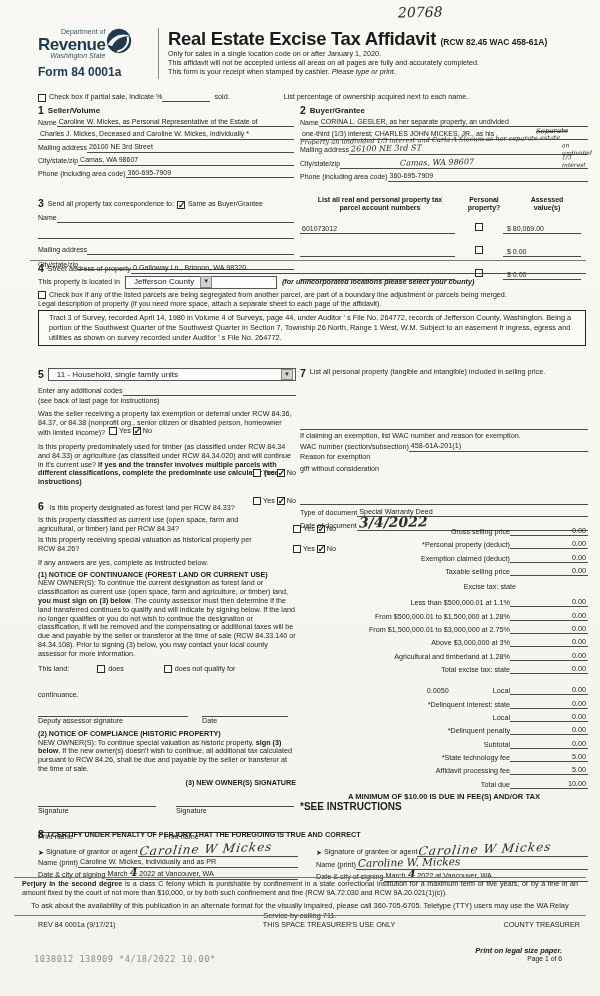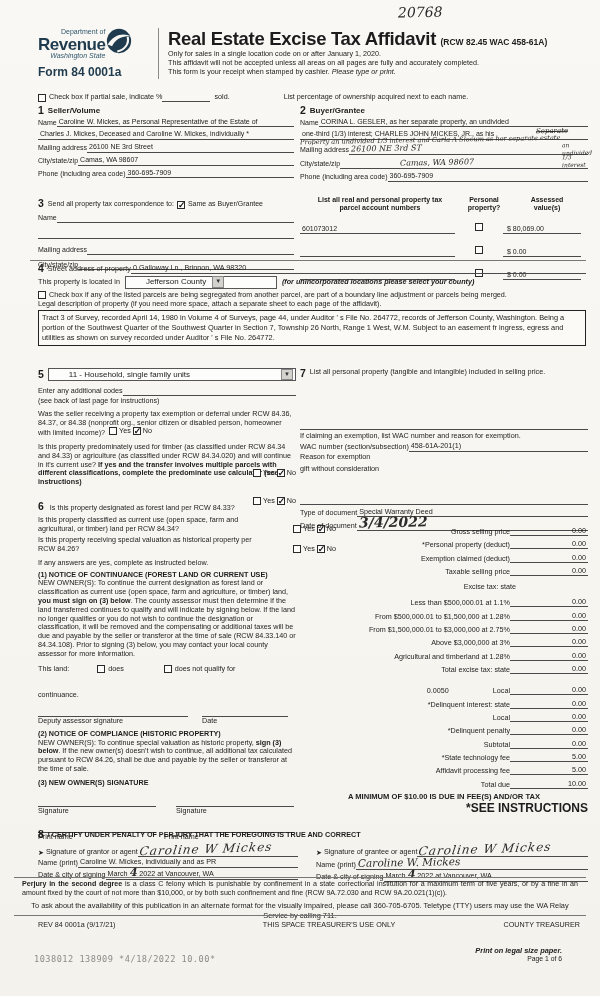--- a/index.html
+++ b/index.html
@@ -15,32 +15,32 @@
   .lbl{white-space:nowrap}
   .fill{flex:1;border-bottom:1px solid #4a4a4a;min-height:9px;padding:0 2px;white-space:nowrap}
   .ul{display:inline-block;border-bottom:1px solid #4a4a4a;height:9px}
   .secnum{font-weight:bold;font-size:10.5px;margin-right:4px;line-height:1}
   .sectitle{font-weight:bold;font-size:8px}
   .cb{display:inline-block;width:8px;height:8px;border:1px solid #2a2a2a;background:#fdfdfb;
       vertical-align:-1px;position:relative;flex:none}
   .cb.checked::after{content:"✓";position:absolute;left:0;top:-2px;font-size:9px;font-weight:bold;color:#111}
   .yn{white-space:nowrap;display:inline-flex;gap:2px;font-size:7.2px}
   .dd{display:inline-flex;align-items:center;border:1px solid #555;background:#fdfdfb;height:13px;
-      padding:0 2px 0 20px;font-size:8px;position:relative}
+      padding:0 2px 0 8px;font-size:8px;position:relative}
   .dd::after{content:"▼";font-size:6px;color:#333;background:#d4d2cc;border:1px solid #888;
       padding:1px 2px;margin-left:6px}
   .hw{font-family:"DejaVu Serif",serif;font-style:italic;color:#2b2b2b;transform:rotate(-1deg);display:inline-block}
   .sig{font-size:12px;letter-spacing:1px;transform:skewX(-10deg) rotate(-2deg)}
   .hr{position:absolute;left:30px;right:14px;border-top:1px solid #777}
   .frow{display:flex;justify-content:flex-end;align-items:flex-end;margin-bottom:3.4px;font-size:7.2px}
   .flab{white-space:nowrap}
   .fline{flex:0 0 36px;border-bottom:1px solid #4a4a4a;height:8px}
   .fval{flex:0 0 42px;text-align:right;border-bottom:1px solid #4a4a4a;padding-right:2px}
   .fpre{margin-right:44px}
-  .legalbox{border:1px solid #222;padding:2px 3px;font-size:7.4px;line-height:1.35;background:#fbfaf6}
+  .legalbox{border:1px solid #222;padding:2px 10px;font-size:7.4px;line-height:1.35;background:#fbfaf6}
   .colhead{font-weight:bold;font-size:7px;text-align:center;line-height:1.15}
   .arr{font-size:7px;margin-right:2px;color:#222}
 </style>
 </head>
 <body>
 
 <div class="page">
 
   <div class="abs hw" style="top:4px;left:398px;font-size:14px">20768</div>
 
@@ -284,21 +284,21 @@
     <div style="display:flex;gap:14px">
         <span class="ul" style="width:150px"></span>
         <span class="ul" style="width:86px"></span>
       </div>
     <div style="display:flex;gap:14px;margin-bottom:4px">
         <span style="width:150px">Deputy assessor signature</span>
         <span>Date</span>
       </div>
     <div class="b">(2) NOTICE OF COMPLIANCE (HISTORIC PROPERTY)</div>
     <div style="margin-bottom:5px"><span>NEW OWNER(S): To continue special valuation as historic property, </span><span class="b">sign (3) below</span><span>. If the new owner(s) doesn't wish to continue, all additional tax calculated pursuant to RCW 84.26, shall be due and payable by the seller or transferor at the time of sale.</span></div>
-    <div class="b" style="text-align:left;margin-bottom:10px">(3) NEW OWNER(S) SIGNATURE</div>
+    <div class="b" style="text-align:right;margin-bottom:10px">(3) NEW OWNER(S) SIGNATURE</div>
     <div style="display:flex;gap:20px">
         <span class="ul" style="width:118px"></span>
         <span class="ul" style="width:118px"></span>
       </div>
     <div style="display:flex;gap:20px;margin-bottom:9px">
         <span style="width:118px">Signature</span>
         <span style="width:118px">Signature</span>
       </div>
     <div style="display:flex;gap:20px">
         <span class="ul" style="width:118px"></span>
@@ -427,21 +427,21 @@
         <span class="flab">Affidavit processing fee</span>
         <span class="fline"></span>
         <span class="fval">5.00</span>
       </div>
     <div class="frow">
         <span class="flab">Total due</span>
         <span class="fline"></span>
         <span class="fval">10.00</span>
       </div>
     <div class="b" style="text-align:center;font-size:7.6px;margin-top:2px">A MINIMUM OF $10.00 IS DUE IN FEE(S) AND/OR TAX</div>
-    <div class="b" style="text-align:right;font-size:12px">*SEE INSTRUCTIONS</div>
+    <div class="b" style="text-align:left;font-size:10px">*SEE INSTRUCTIONS</div>
   </div>
 
   <div class="abs t72" style="top:829px;left:38px;width:550px">
     <div class="row" style="margin-bottom:2px">
         <span class="secnum">8</span>
       <span class="b">I CERTIFY UNDER PENALTY OF PERJURY THAT THE FOREGOING IS TRUE AND CORRECT</span>
       </div>
     <div style="display:flex;gap:18px">
       <div style="width:260px">
         <div class="row" style="margin-bottom:1px">

